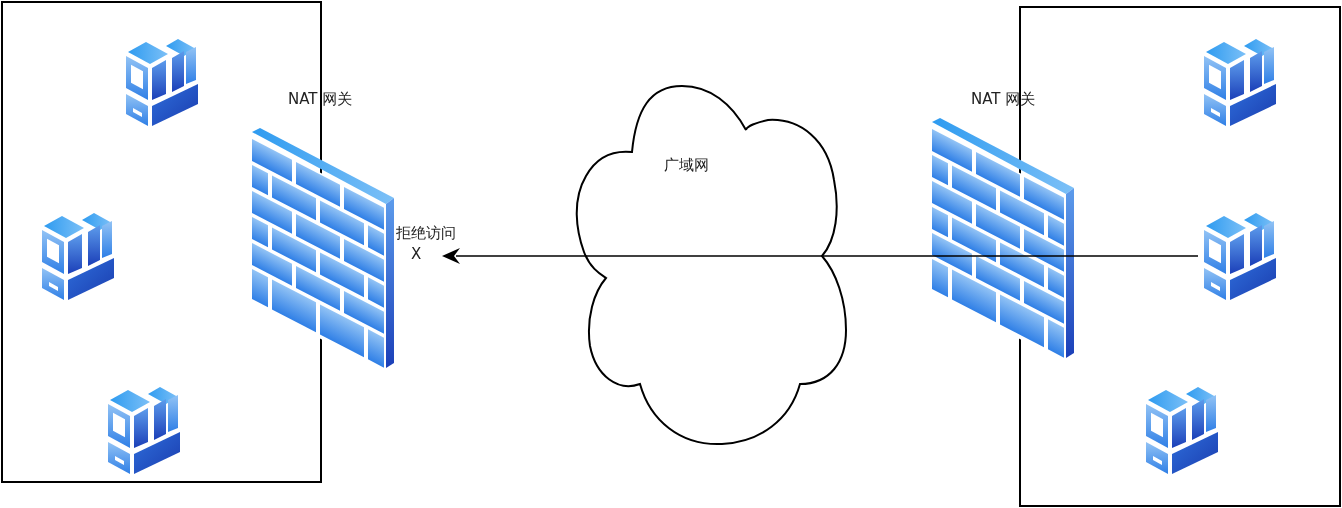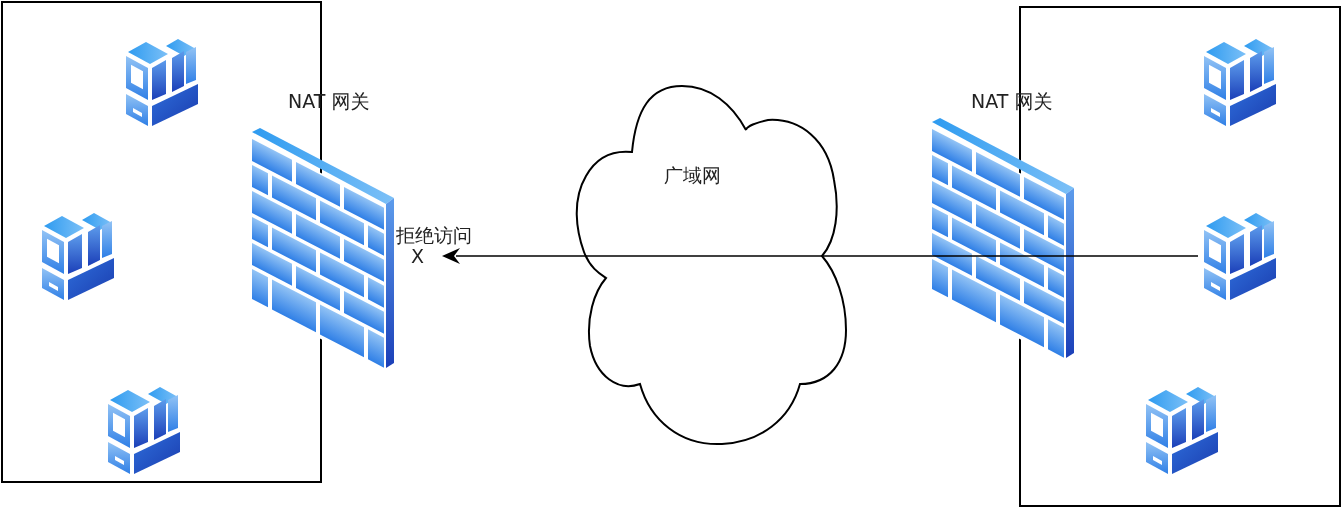--- a/index.html
+++ b/index.html
@@ -1,19 +1,19 @@
 <!DOCTYPE html>
 <html><head>
 <meta charset="utf-8">
 <style>
   html, body { margin:0; padding:0; background:#ffffff; }
   body { width:1342px; height:508px; position:relative; overflow:hidden;
          font-family:"DejaVu Sans","Liberation Sans",sans-serif; color:#1a1a1a; }
   #canvas { position:absolute; left:0; top:0; width:1342px; height:508px; }
-  .label { position:absolute; font-size:19px; line-height:1; white-space:nowrap; color:#222; }
+  .label { position:absolute; font-size:15px; line-height:1; white-space:nowrap; color:#222; }
 </style>
 </head>
 <body>
 
 <svg id="canvas" viewBox="0 0 1342 508" xmlns="http://www.w3.org/2000/svg">
   <defs>
     <linearGradient id="gFace" x1="0" y1="0" x2="0" y2="1">
       <stop offset="0" stop-color="#92c3f5"></stop>
       <stop offset="1" stop-color="#2f7fe6"></stop>
     </linearGradient>
@@ -119,15 +119,15 @@
            C750,124 746,128 746,130
            C732,104 710,86 682,86
            C650,86 636,110 632,152 Z" fill="#ffffff" stroke="#000" stroke-width="2"></path>
 
   <line x1="1198" y1="256" x2="456" y2="256" stroke="#000" stroke-width="1.6"></line>
   <polygon points="442,256 460,248 454,256 460,264" fill="#000"></polygon>
 </svg>
 
 <div class="label" style="left:288px; top:92px;">NAT 网关</div>
 <div class="label" style="left:971px; top:92px;">NAT 网关</div>
-<div class="label" style="left:664px; top:166px;">广域网</div>
+<div class="label" style="left:664px; top:158px;">广域网</div>
 <div class="label" style="left:396px; top:226px;">拒绝访问</div>
 <div class="label" style="left:411px; top:247px;">X</div>
 
 </body></html>

